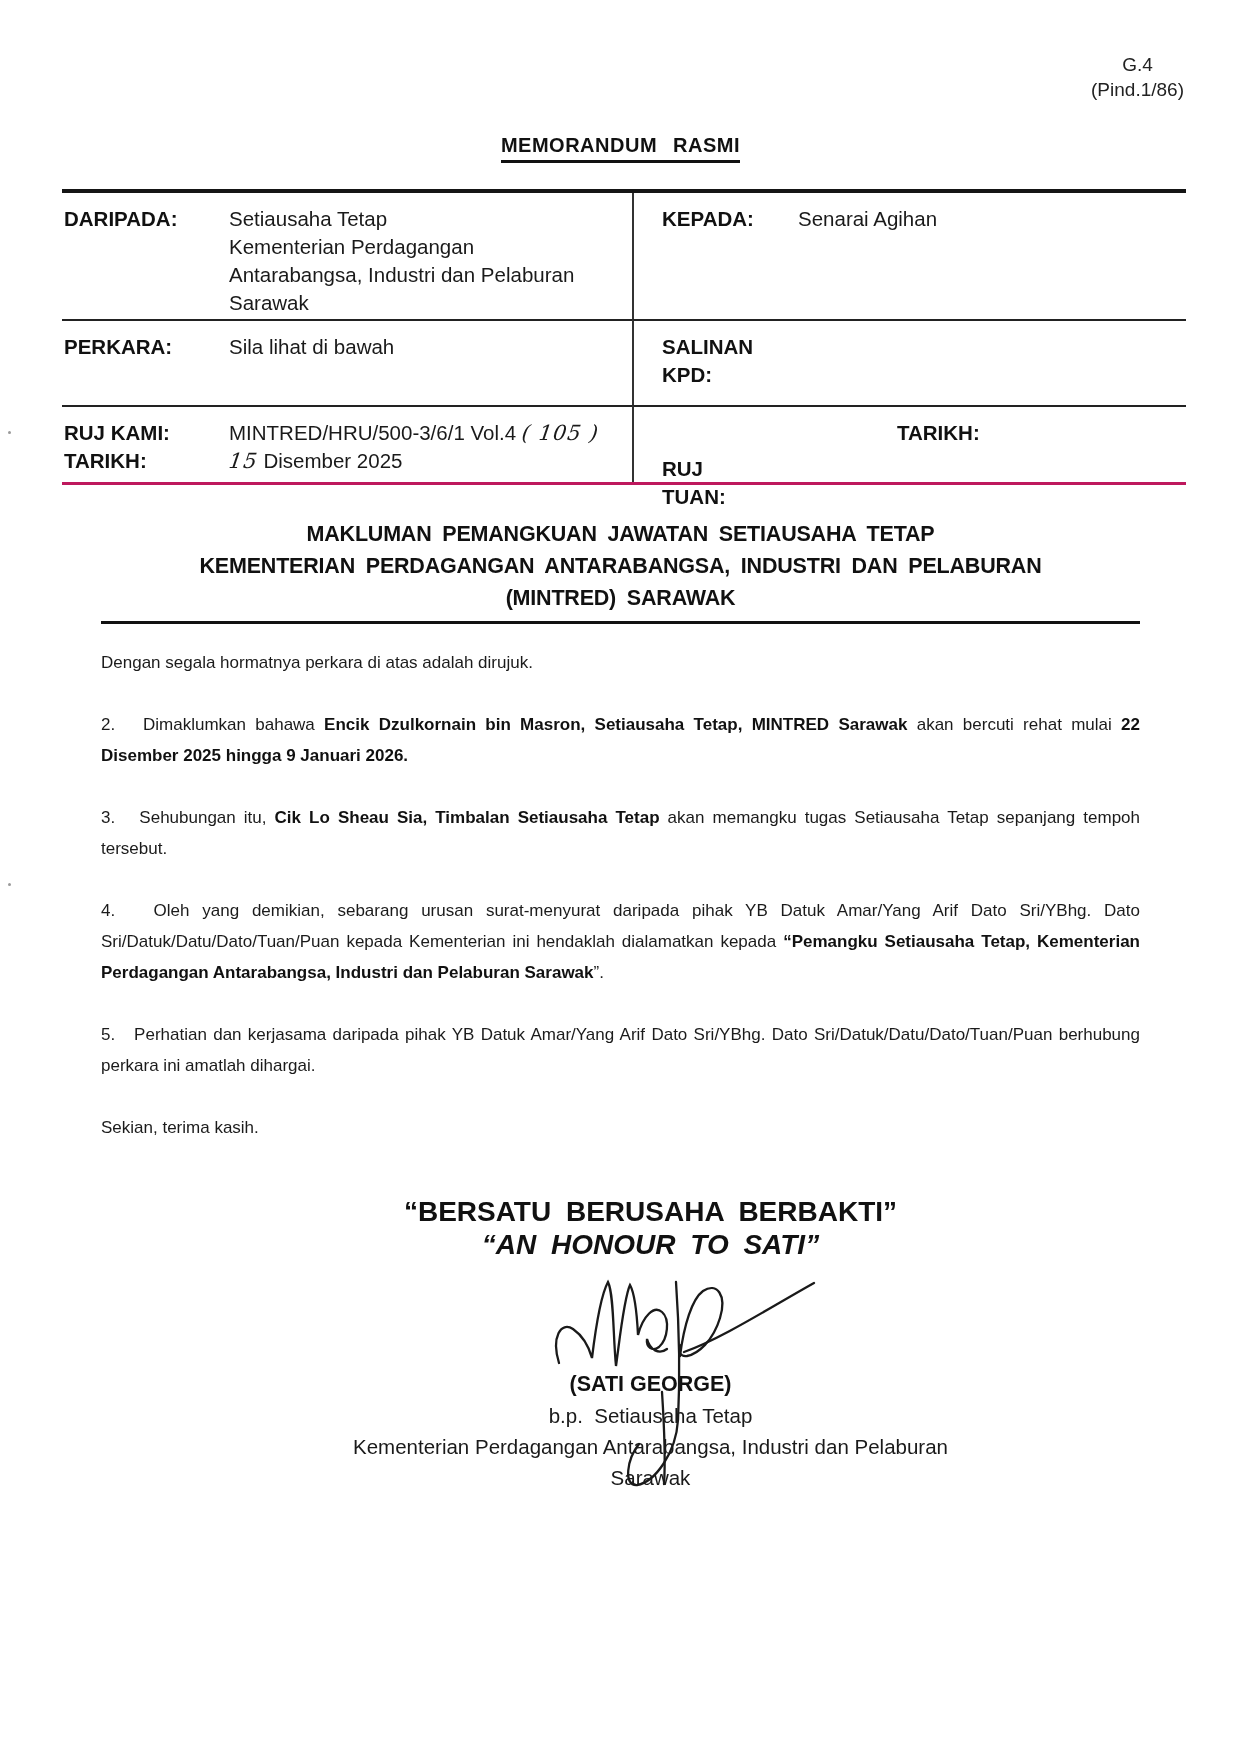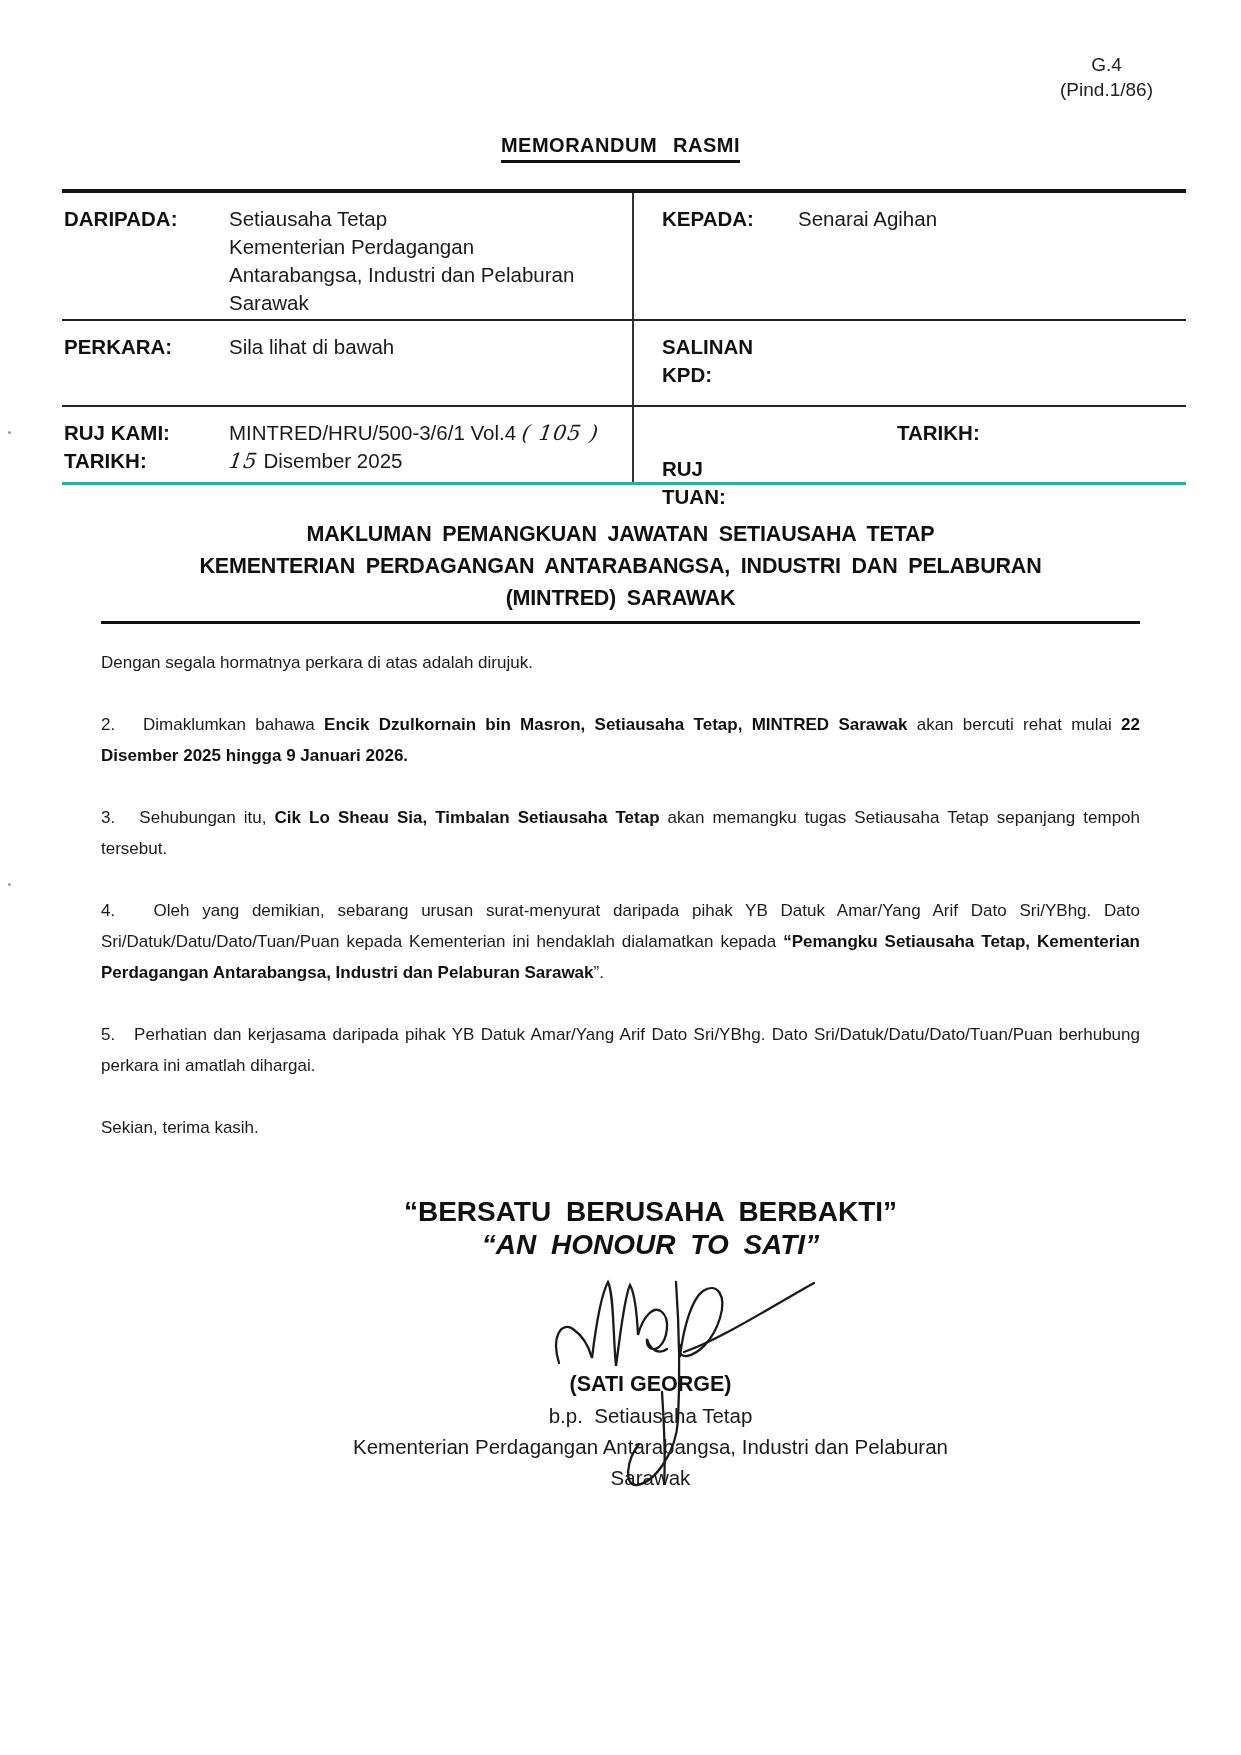--- a/index.html
+++ b/index.html
@@ -5,32 +5,32 @@
   html,body{margin:0;padding:0;background:#ffffff;}
   .page{
     position:relative;
     width:1241px;height:1755px;
     background:#ffffff;
     color:#1a1a1a;
     font-family:"Liberation Sans", sans-serif;
     overflow:hidden;
   }
   
-  .corner{padding:52px 88px 0 0;text-align:right;}
+  .corner{padding:52px 57px 0 0;text-align:right;}
   .corner .inner{display:inline-block;text-align:center;font-size:19px;line-height:25px;color:#222;}
   
   .doc-title-wrap{text-align:center;margin-top:32px;}
   .doc-title{
     display:inline-block;font-size:20px;font-weight:bold;letter-spacing:0.5px;
     word-spacing:10px;border-bottom:3px solid #111;padding-bottom:3px;color:#111;
   }
   
   .memo-table{
     margin:26px 0 0 62px;width:1124px;
-    border-top:4px solid #151515;border-bottom:3px solid #14b8a6;
+    border-top:4px solid #151515;border-bottom:3px solid #be185d;
     display:grid;grid-template-columns:570px 554px;
     font-size:20.5px;line-height:28px;
   }
   .cell{padding:12px 6px 10px 2px;}
   .cell.right{border-left:2px solid #333;padding-left:28px;}
   .cell.mid{border-top:2px solid #222;}
   .row1.left{height:126px;box-sizing:border-box;}
   .row2{height:86px;box-sizing:border-box;}
   .row3{height:77px;box-sizing:border-box;border-top:2px solid #222;}
   .lblval{display:flex;}

